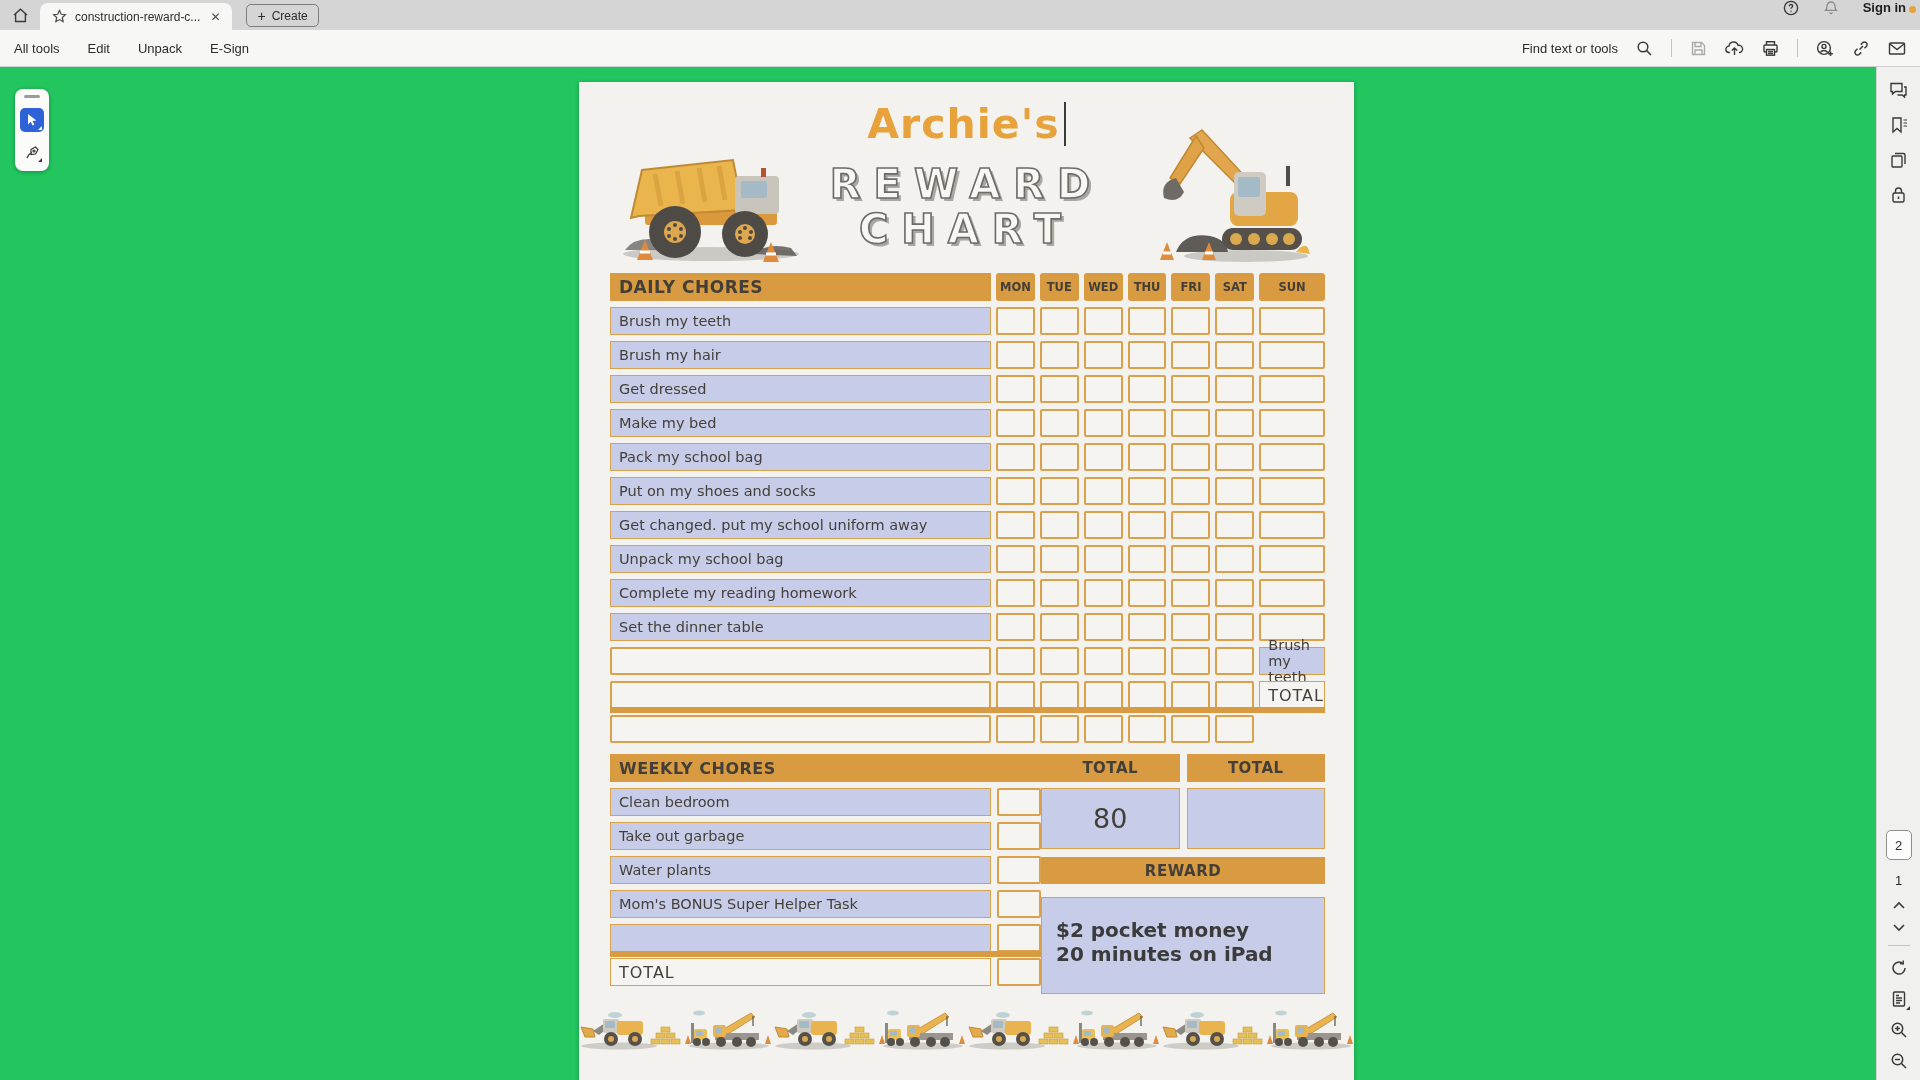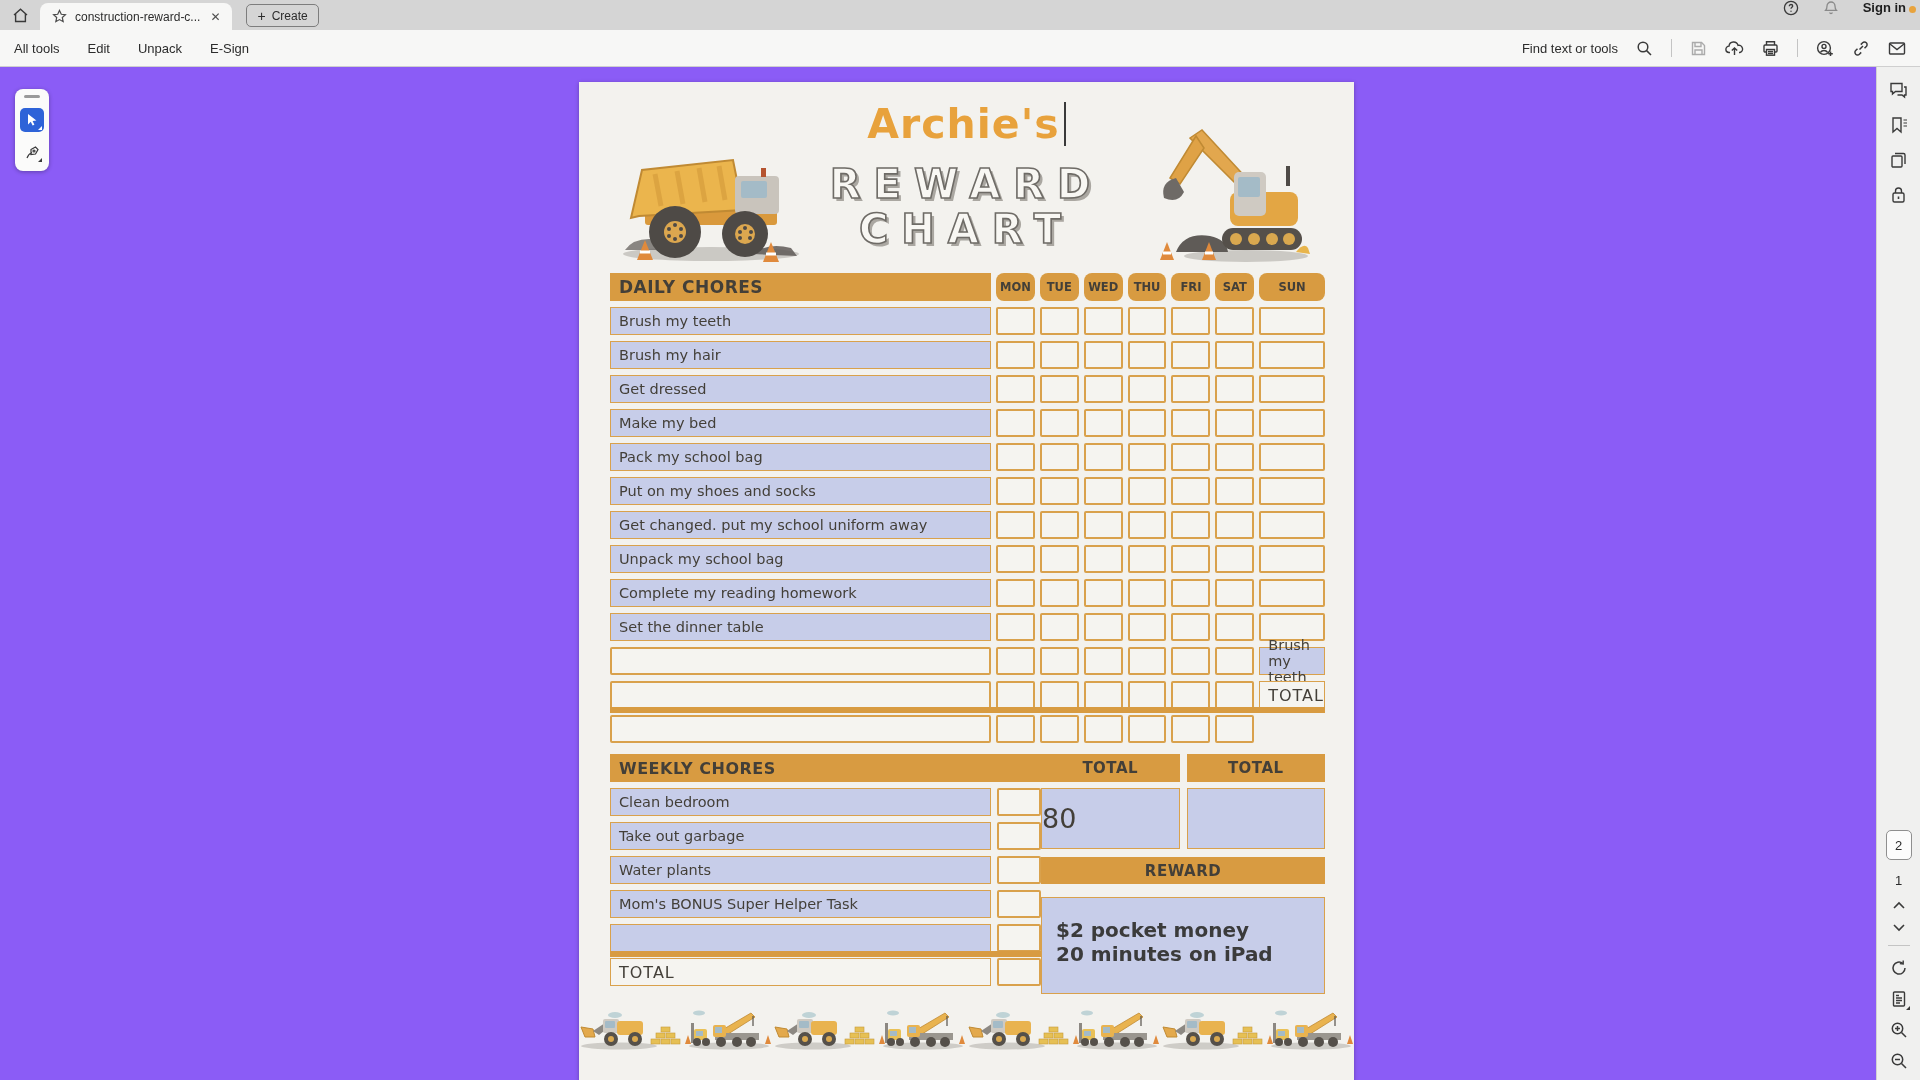--- a/index.html
+++ b/index.html
@@ -26,21 +26,21 @@
   .menubar{height:37px;background:#F7F7F6;border-bottom:1px solid #CFCFCF;display:flex;align-items:center;padding:0 14px;flex:0 0 37px}
   .menu-items{display:flex;gap:28px}
   .menu-item{font-size:13px;color:#2c2c2c;cursor:pointer}
   .menubar-right{margin-left:auto;display:flex;align-items:center;gap:18px}
   .find-label{font-size:13px;color:#2c2c2c;cursor:pointer}
   .vsep{width:1px;height:18px;background:#C4C4C4}
   .mb-icon{display:flex;align-items:center;cursor:pointer}
 
   
   .workspace{flex:1;display:flex;min-height:0}
-  .canvas{flex:1;position:relative;background:#8b5cf6;overflow:hidden}
+  .canvas{flex:1;position:relative;background:#22c55e;overflow:hidden}
 
   
   .left-tools{position:absolute;left:15px;top:22px;width:34px;background:#FBFBFA;border-radius:8px;box-shadow:0 1px 4px rgba(0,0,0,.3);padding:6px 5px 7px;display:flex;flex-direction:column;align-items:center;gap:8px;z-index:5}
   .drag-handle{width:16px;height:3px;border-radius:2px;background:#9a9a9a;margin-bottom:2px}
   .tool-btn{width:24px;height:24px;border-radius:5px;display:flex;align-items:center;justify-content:center;position:relative;cursor:pointer}
   .tool-btn.active{background:var(--select-tool-blue)}
   .corner:after{content:"";position:absolute;right:2px;bottom:2px;border-left:4px solid transparent;border-bottom:4px solid #fff}
   .tool-btn:not(.active).corner:after{border-bottom-color:#3a3a3a}
 
   
@@ -59,35 +59,35 @@
   .owner{position:absolute;top:18px;left:0;right:0;text-align:center;font-size:41px;color:var(--title-orange);font-weight:bold;letter-spacing:1px;font-family:"DejaVu Sans",sans-serif}
   .caret{display:inline-block;width:2px;height:44px;background:#3a3a3a;vertical-align:-8px;margin-left:4px}
   .big-title{position:absolute;top:80px;left:0;right:0;text-align:center;font-family:"DejaVu Sans",sans-serif;font-weight:bold;color:#F8F7F3;-webkit-text-stroke:1.6px #6e6b66;text-shadow:3px 3px 0 #aaa7a1;font-size:40px;line-height:45px;letter-spacing:13px}
   .truck-art{position:absolute;left:36px;top:70px}
   .digger-art{position:absolute;right:44px;top:44px}
 
   .cell{font-family:"DejaVu Sans",sans-serif;color:var(--ink)}
   .hdr{background:var(--accent-orange);display:flex;align-items:center;font-weight:bold}
   .chores-hdr{padding-left:9px;font-size:17px;letter-spacing:.5px}
   .weekly-hdr{padding-left:9px;font-size:16px;letter-spacing:.5px}
-  .day-hdr{justify-content:center;font-size:11.5px;border-radius:8px}
+  .day-hdr{justify-content:center;font-size:11.5px;border-radius:3px}
   .chore{background:var(--cell-lavender);border:1px solid var(--cell-border);display:flex;align-items:center;padding-left:8px;font-size:14.5px}
   .slot{background:var(--slot-bg);border:2px solid var(--cell-border);border-radius:2px;cursor:pointer}
   .total-label{background:var(--slot-bg);border:1px solid var(--cell-border);display:flex;align-items:center;padding-left:8px;font-size:16px;letter-spacing:1px}
 
   .daily-grid{position:absolute;left:31px;top:191px;width:715px;display:grid;grid-template-columns:381px repeat(7,1fr);column-gap:5px;row-gap:6px;grid-auto-rows:28px}
   .daily-divider{position:absolute;left:31px;top:625px;width:715px;height:6px;background:var(--accent-orange)}
   .weekly-grid{position:absolute;left:31px;top:672px;width:431px;display:grid;grid-template-columns:381px 44px;column-gap:6px;row-gap:6px;grid-auto-rows:28px}
   .weekly-divider{position:absolute;left:31px;top:869px;width:431px;height:6px;background:var(--accent-orange)}
 
   .weekly-right{position:absolute;left:462px;top:672px;width:284px}
   .wr-headers{display:flex;gap:7px}
   .wr-headers .hdr{flex:1;height:28px;justify-content:center;font-size:15px;letter-spacing:.5px}
   .wr-values{display:flex;gap:7px;margin-top:6px}
-  .wr-cell{flex:1;height:61px;background:var(--cell-lavender);border:1px solid var(--cell-border);display:flex;align-items:center;justify-content:flex-start}
+  .wr-cell{flex:1;height:61px;background:var(--cell-lavender);border:1px solid var(--cell-border);display:flex;align-items:center;justify-content:center}
   .goal-value{font-family:"DejaVu Sans",sans-serif;font-size:27px;color:var(--ink)}
   .reward-head{margin-top:8px;height:27px;justify-content:center;font-size:15px;letter-spacing:.5px}
   .reward-box{margin-top:13px;height:97px;background:var(--cell-lavender);border:1px solid var(--cell-border);padding:20px 0 0 14px}
   .reward-line{font-family:"DejaVu Sans",sans-serif;font-size:20px;font-weight:bold;color:#3b3b3b;line-height:24px}
 
   .bottom-strip{position:absolute;left:0;top:927px;width:775px;height:42px;overflow:hidden}
 </style>
 </head>
 <body>
 

